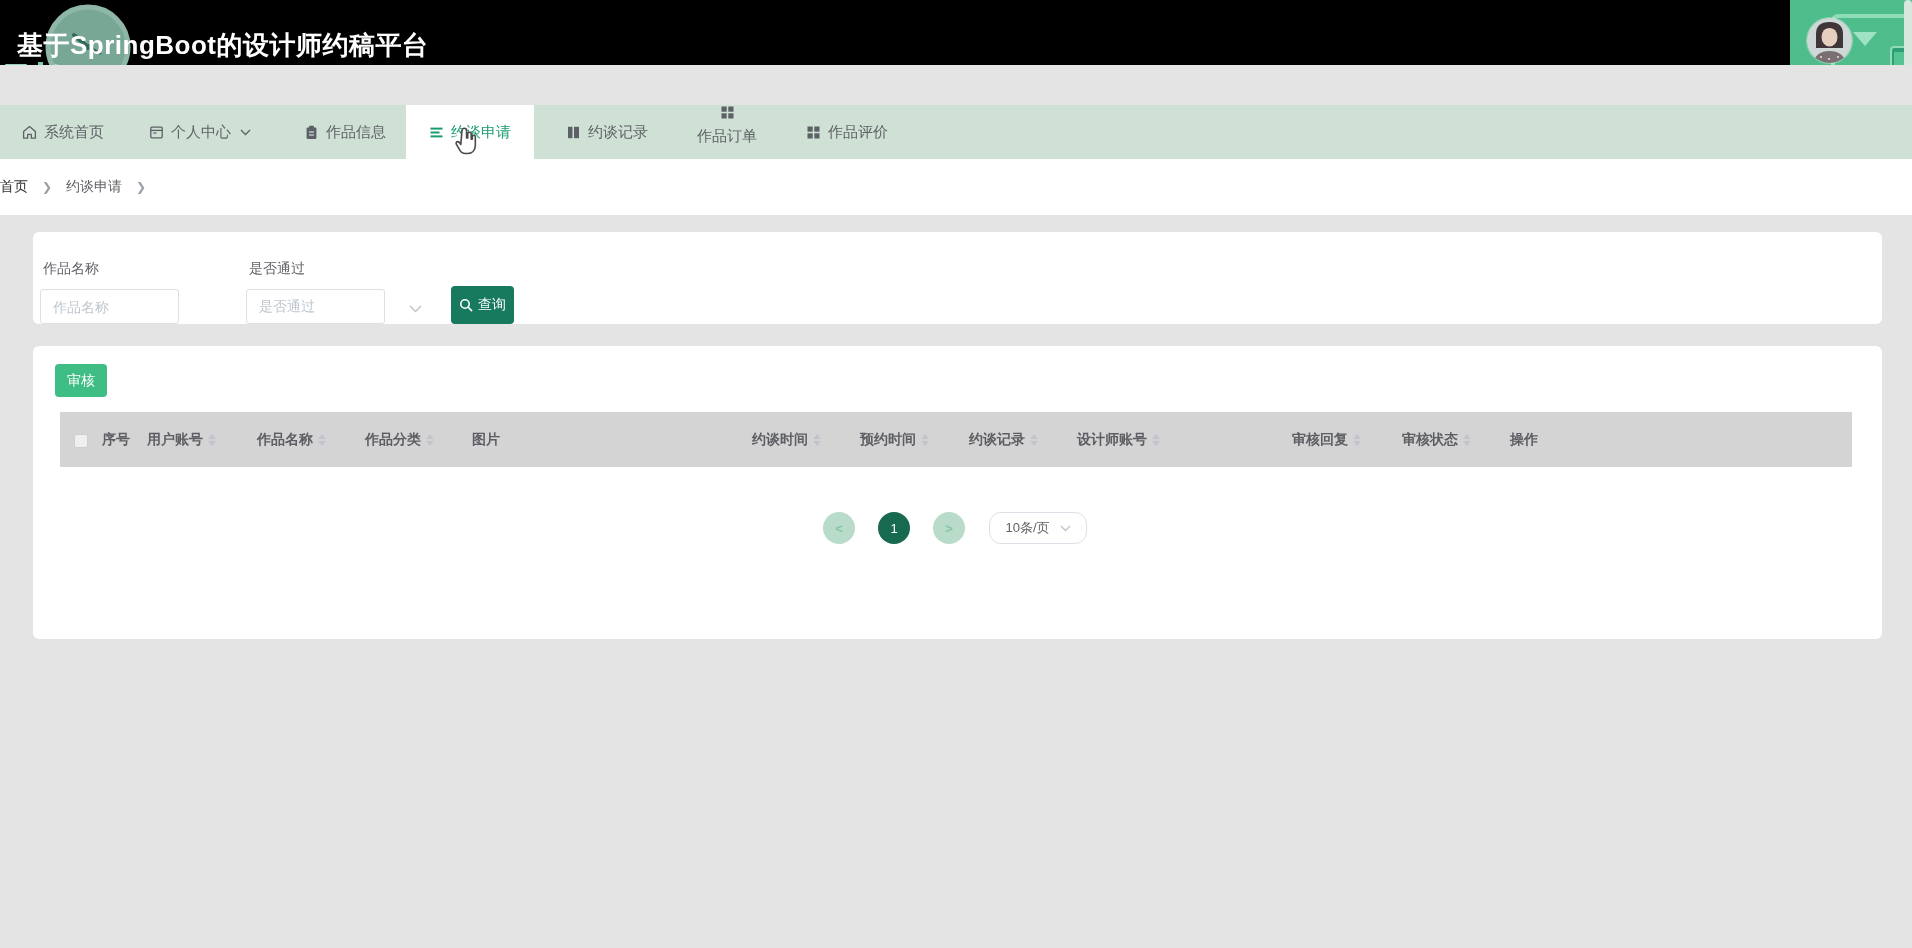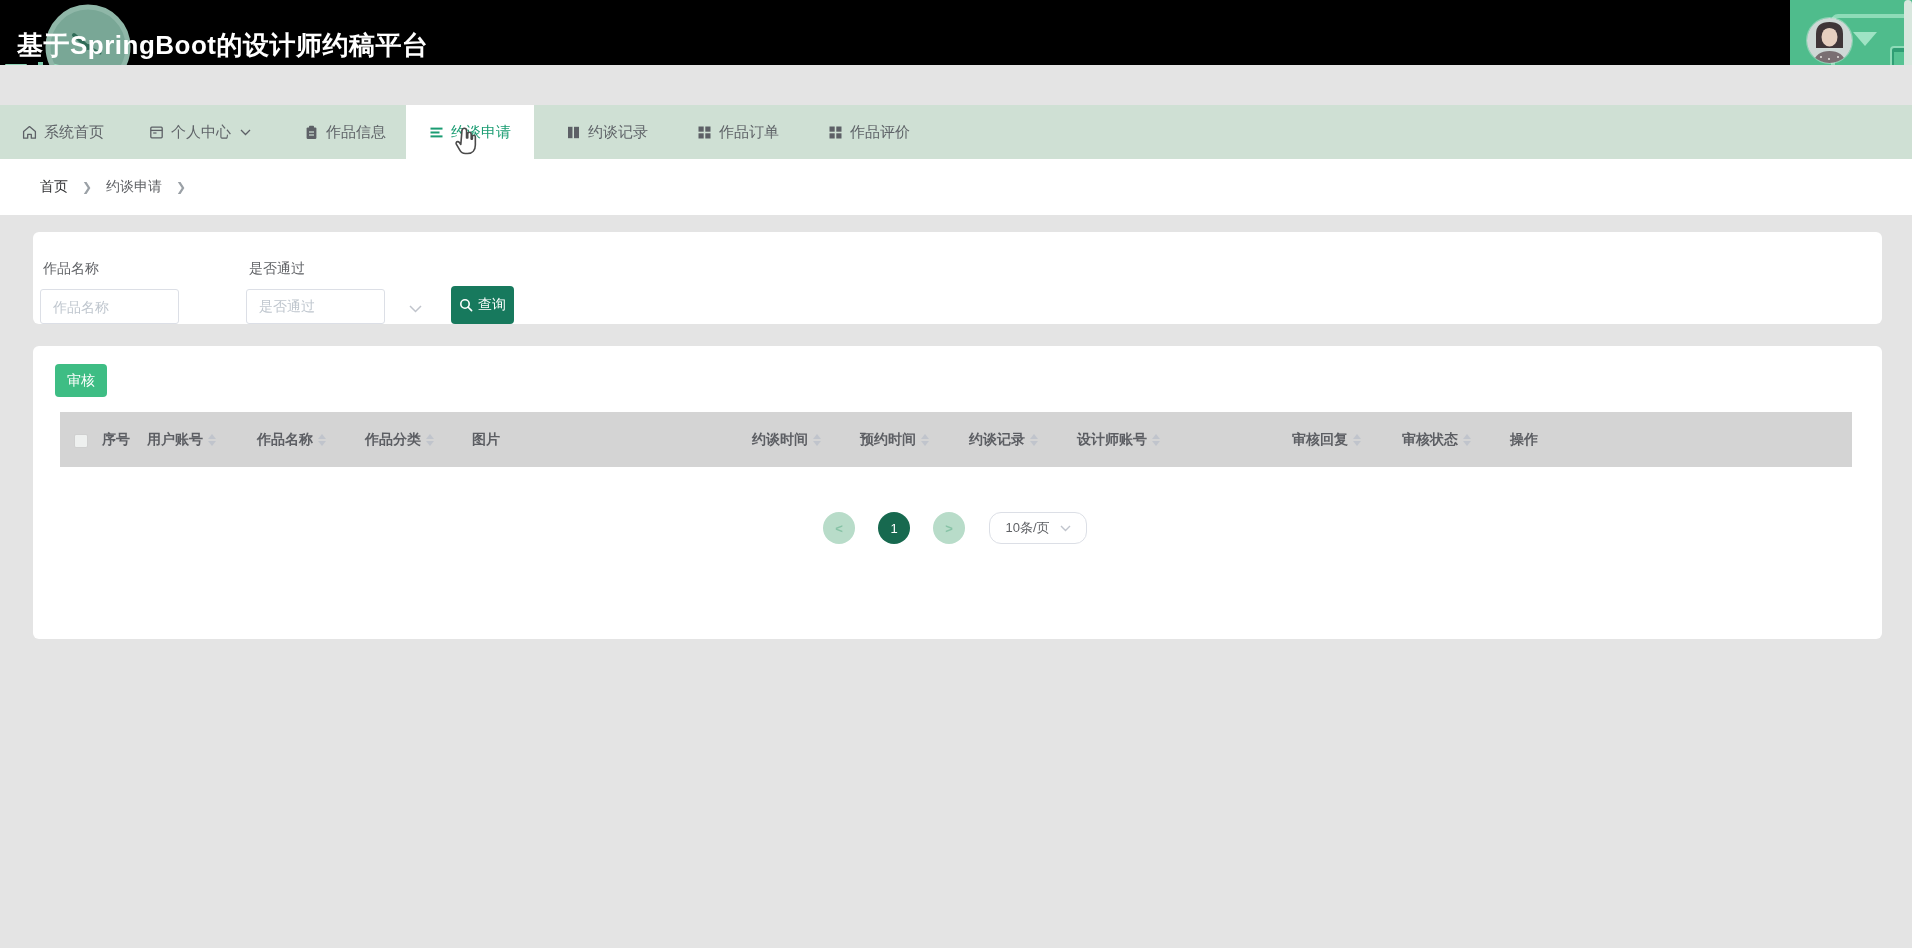--- a/index.html
+++ b/index.html
@@ -18,26 +18,26 @@
 
   
   .main-nav { position:relative; display:flex; align-items:stretch; height:54px; background:#cfe0d4; font-size:15px; color:#5f6368;margin-top:40px; }
   .nav-item { display:flex; align-items:center; gap:7px; cursor:pointer; white-space:nowrap; }
   .nav-item svg { flex:0 0 auto; }
   .ni-1 { margin-left:22px; margin-right:45px; }
   .ni-2 { margin-right:53px; }
   .ni-3 { margin-right:20px; }
   .ni-active { background:#fff; color:#1a9c72; padding:0 23px; font-weight:400; }
   .ni-5 { margin-left:32px; margin-right:49px; }
-  .ni-6 { margin-right:49px; }
+  .ni-6 { margin-right:49px;flex-direction:column; }
   .nav-caret { margin-left:2px; }
   .hand-cursor { position:absolute; left:452px; top:22px; z-index:9; }
 
   
-  .breadcrumb-bar { display:flex; align-items:center; height:56px; background:#fff; padding-left:40px; font-size:14px; }
+  .breadcrumb-bar { display:flex; align-items:center; height:56px; background:#fff; font-size:14px; }
   .bc-item { color:#303133; }
   .bc-current { color:#606266; }
   .bc-sep { margin:0 14px; color:#9aa0a6; font-size:12px; }
 
   
   .card { background:#fff; border-radius:6px; }
   .search-card { margin:17px 30px 0 33px; height:92px; padding:16px 0 0 7px; display:flex; align-items:flex-end; }
   .field { display:flex; flex-direction:column; }
   .field label { font-size:14px; color:#606266; margin-bottom:11px; padding-left:3px; }
   .txt-input { width:139px; height:35px; border:1px solid #dcdfe6; border-radius:3px; padding:0 12px; font-size:14px; color:#303133; outline:none; font-family:inherit; background:#fff; }

